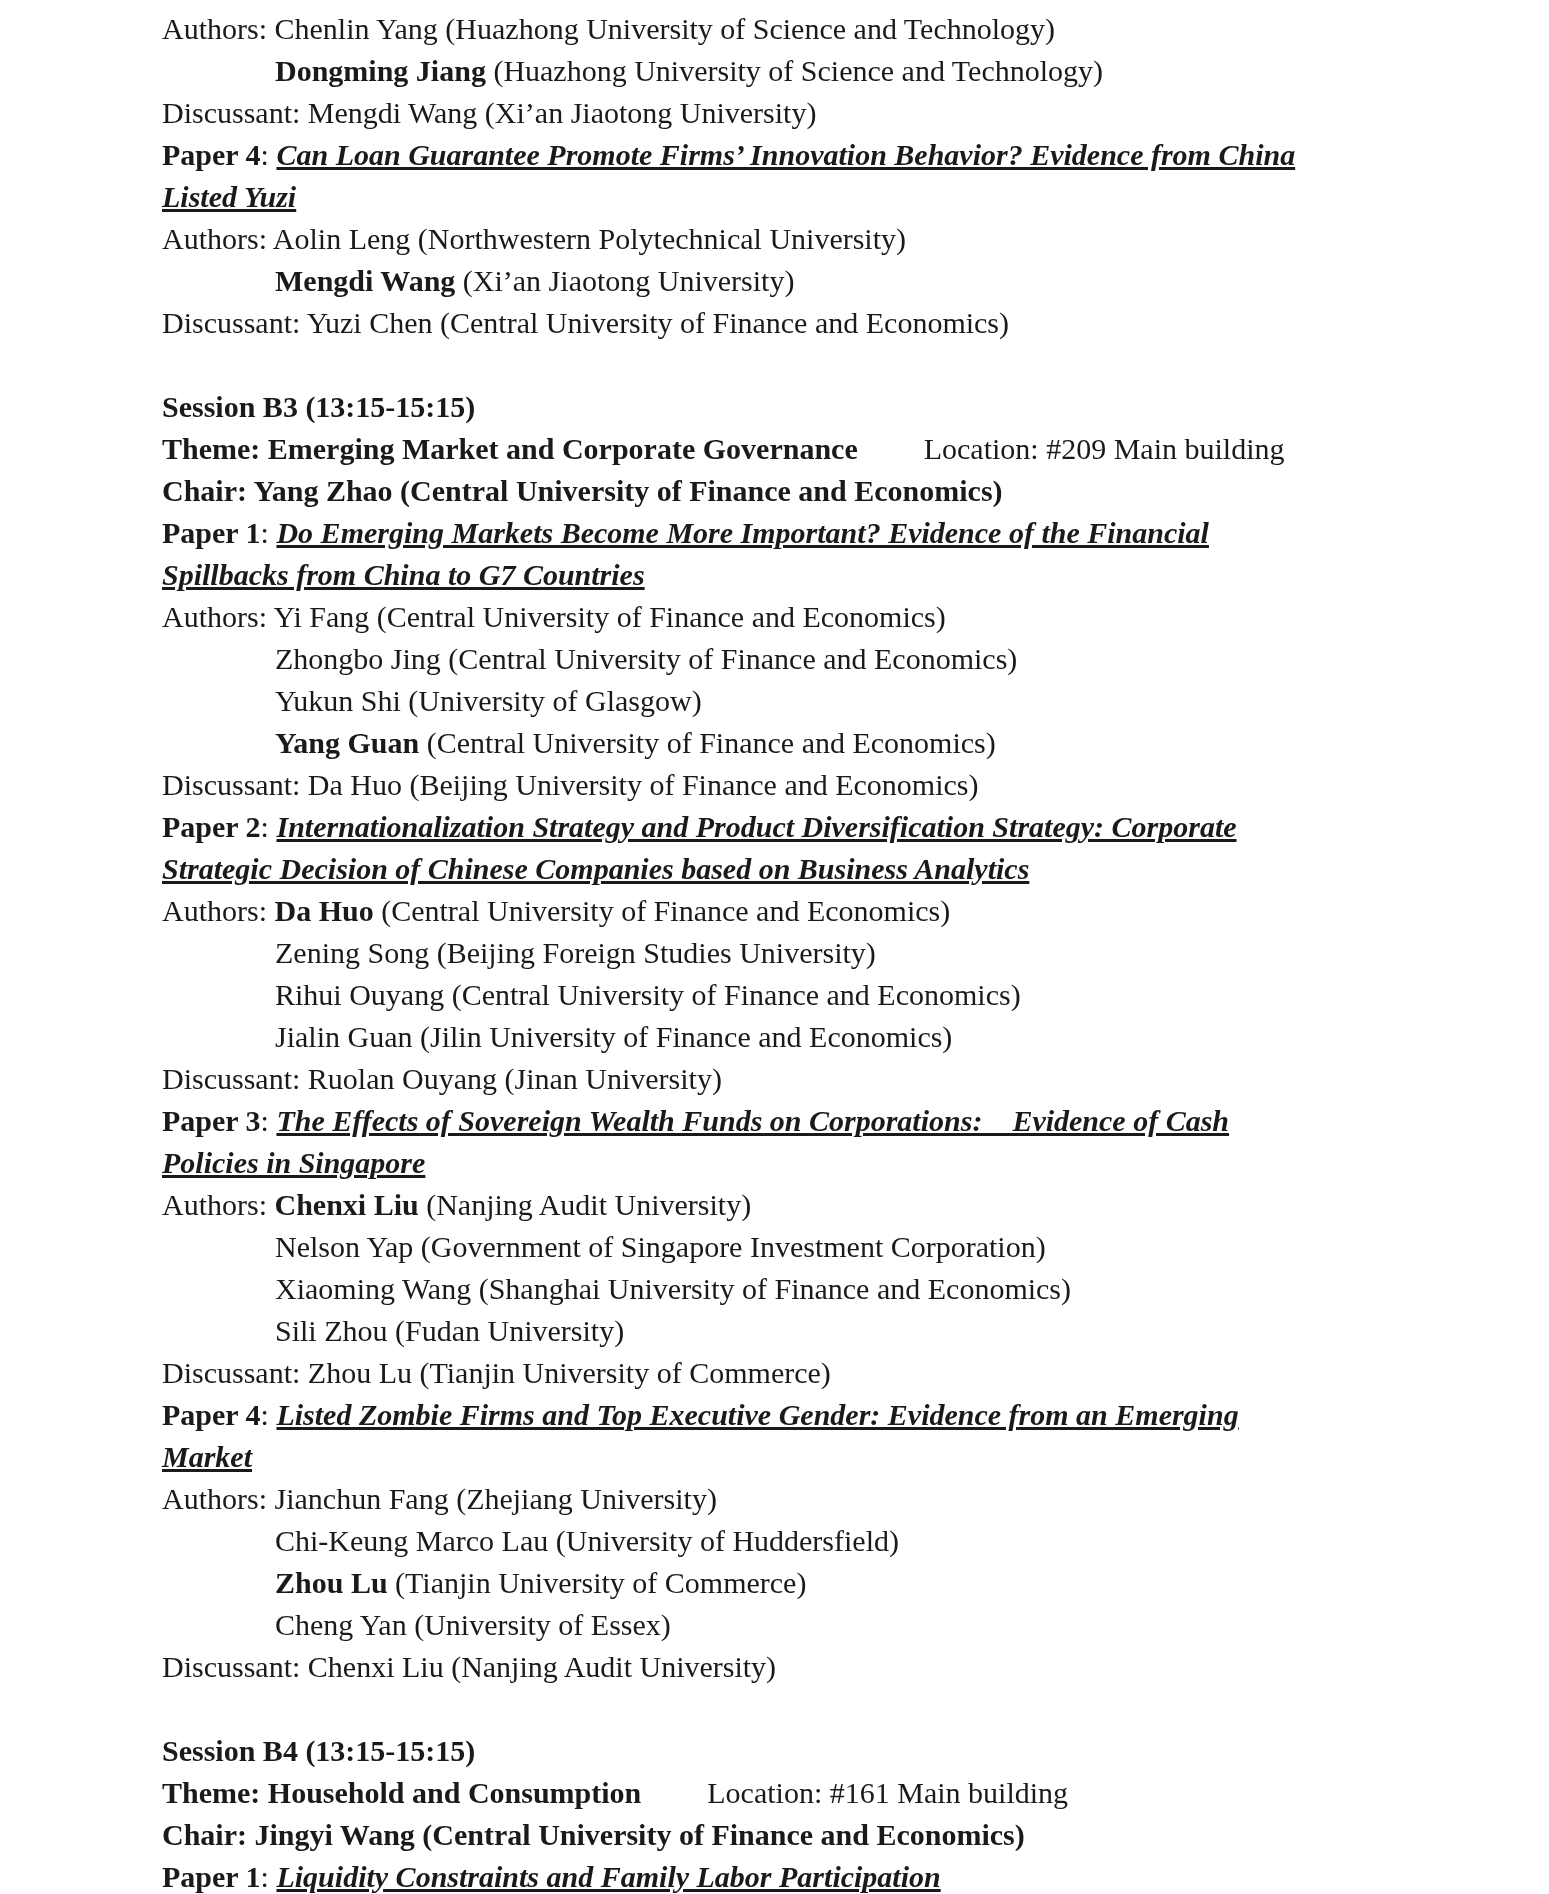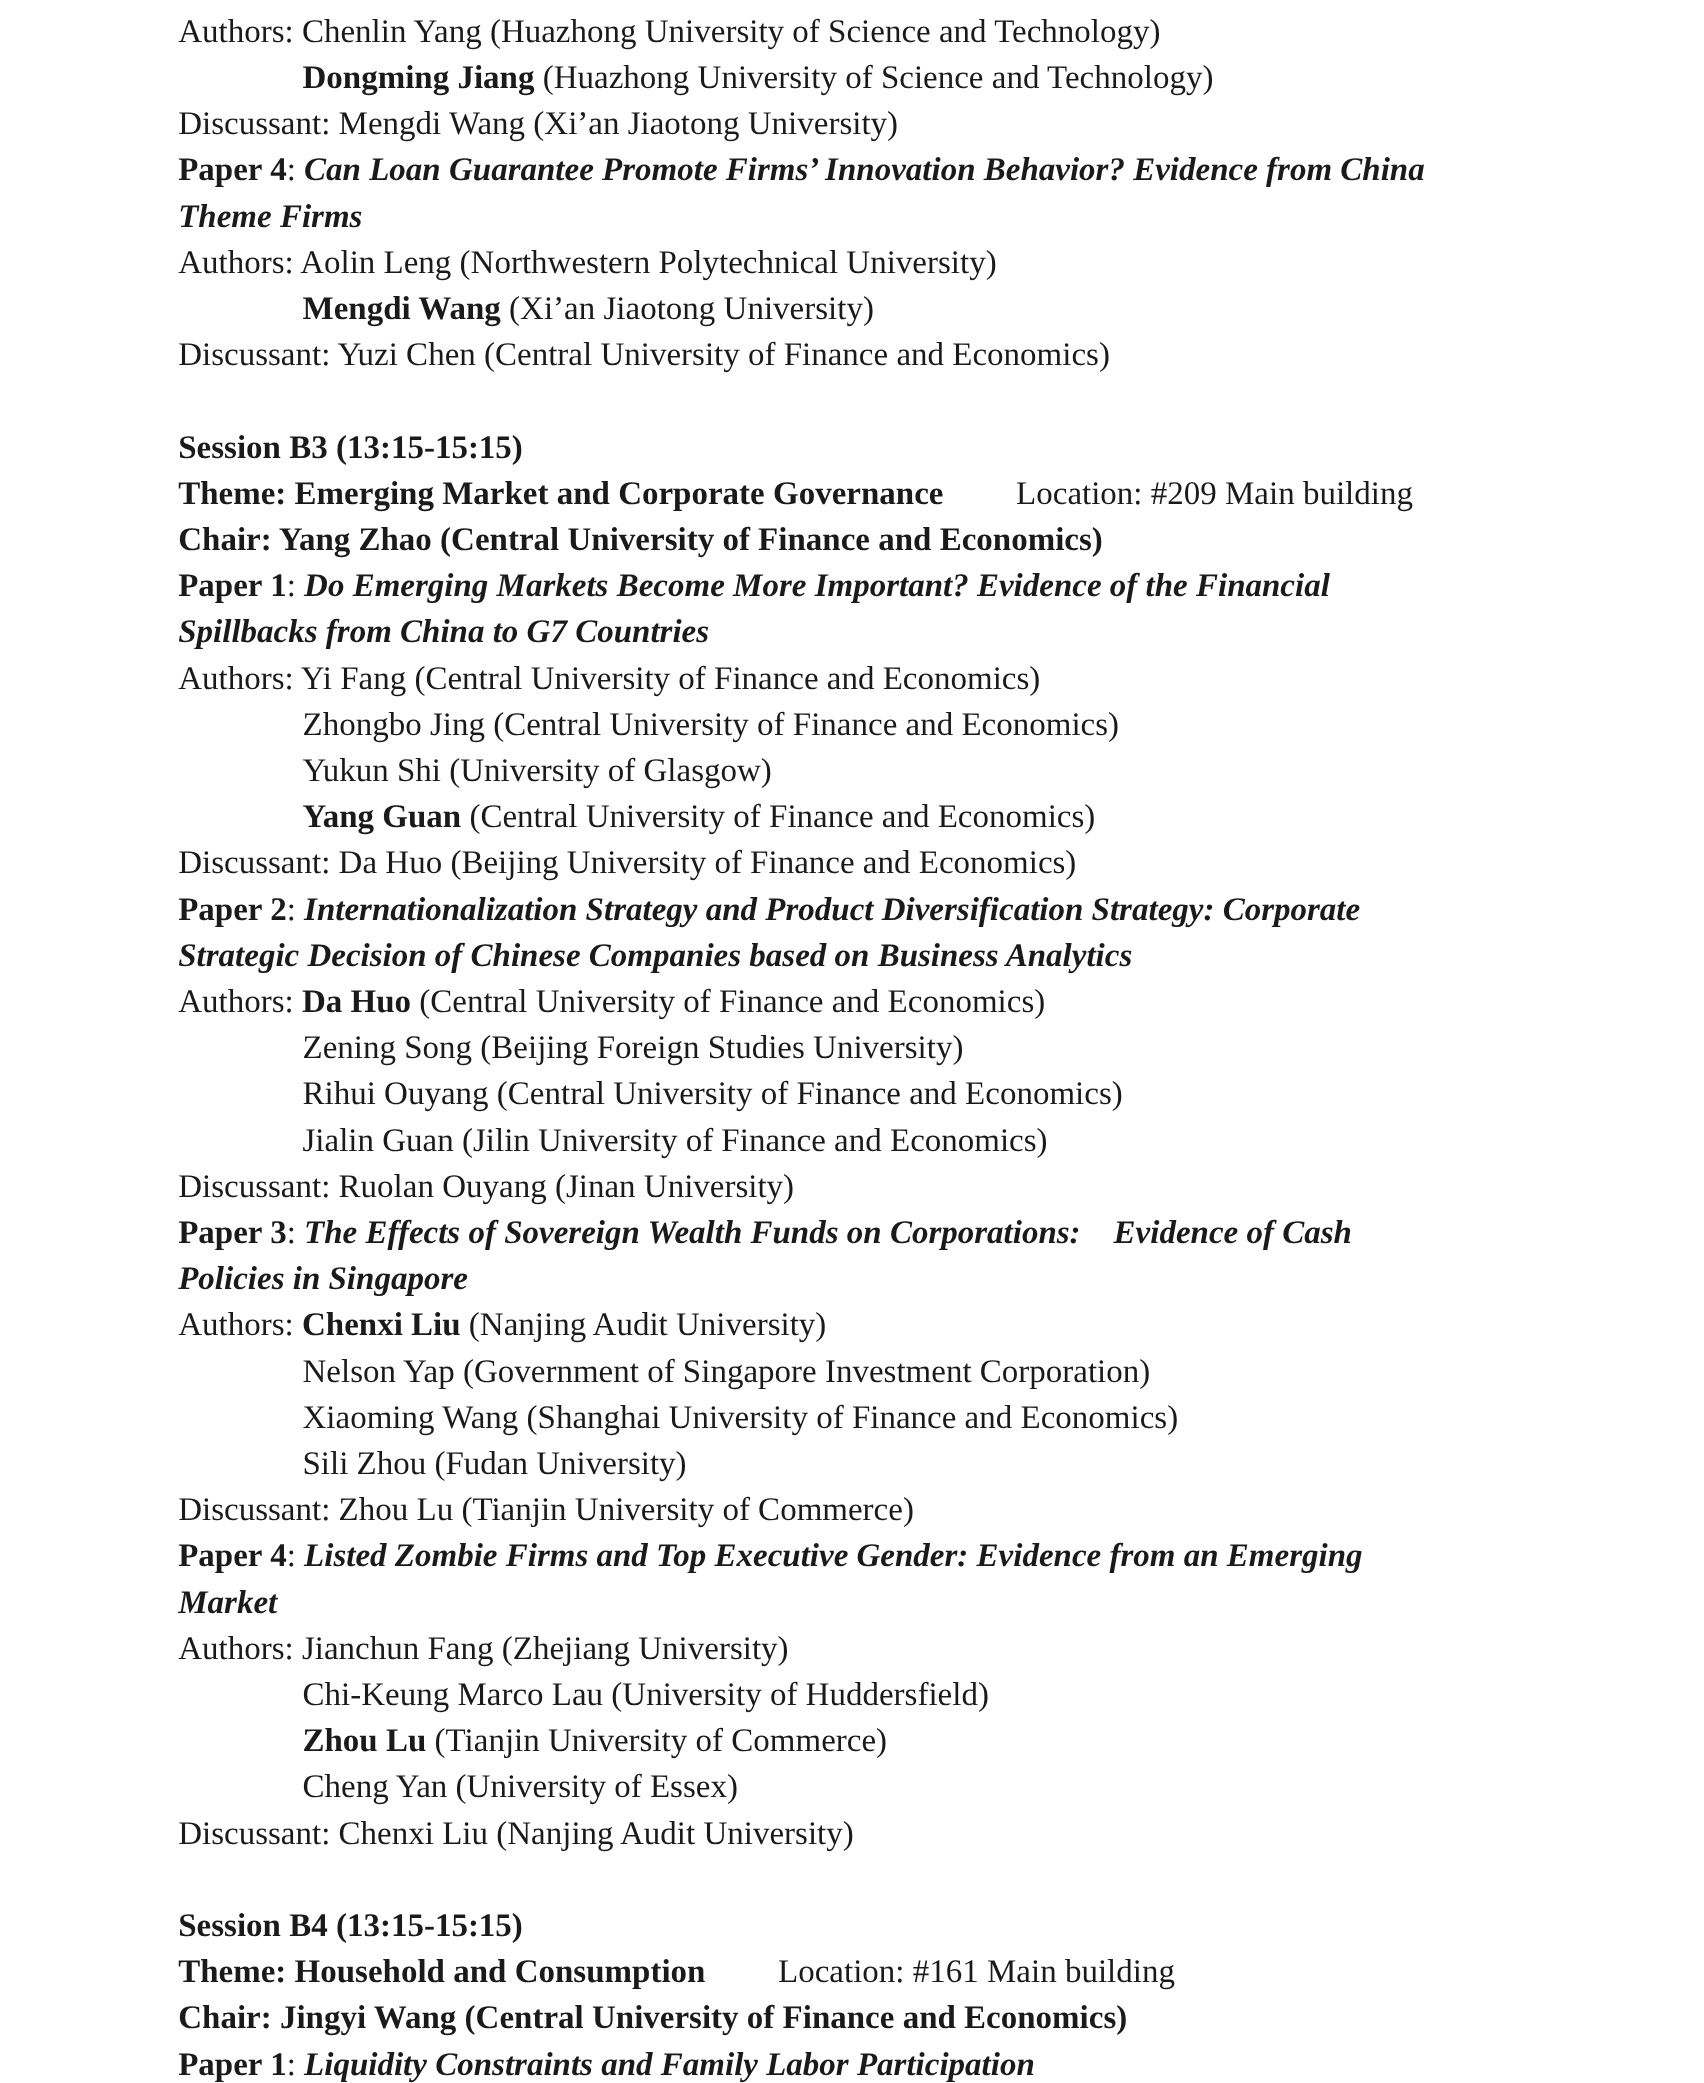--- a/index.html
+++ b/index.html
@@ -24,33 +24,33 @@
   }
   .line {
     height: 42px;
     white-space: pre;
   }
   .line.hang {
     padding-left: 113px;
   }
   .seg { font-weight: normal; font-style: normal; }
   .seg.b { font-weight: bold; }
-  .seg.i { font-style: italic; }
+  .seg.i { font-style: italic; text-decoration: underline; }
   .seg.gap { margin-left: 66px; }
 </style>
 </head>
 <body>
 
 <div class="page">
   <div id="doc-body">
       <div class="line"><span class="seg">Authors: Chenlin Yang (Huazhong University of Science and Technology)</span></div>
       <div class="line hang"><span class="seg b">Dongming Jiang</span><span class="seg"> (Huazhong University of Science and Technology)</span></div>
       <div class="line"><span class="seg">Discussant: Mengdi Wang (Xi’an Jiaotong University)</span></div>
       <div class="line"><span class="seg b">Paper 4</span><span class="seg">: </span><span class="seg b i">Can Loan Guarantee Promote Firms’ Innovation Behavior? Evidence from China</span></div>
-      <div class="line"><span class="seg b i">Theme Firms</span></div>
+      <div class="line"><span class="seg b i">Listed Yuzi</span></div>
       <div class="line"><span class="seg">Authors: Aolin Leng (Northwestern Polytechnical University)</span></div>
       <div class="line hang"><span class="seg b">Mengdi Wang</span><span class="seg"> (Xi’an Jiaotong University)</span></div>
       <div class="line"><span class="seg">Discussant: Yuzi Chen (Central University of Finance and Economics)</span></div>
       <div class="line"></div>
       <div class="line"><span class="seg b">Session B3 (13:15-15:15)</span></div>
       <div class="line"><span class="seg b">Theme: Emerging Market and Corporate Governance</span><span class="seg gap">Location: #209 Main building</span></div>
       <div class="line"><span class="seg b">Chair: Yang Zhao (Central University of Finance and Economics)</span></div>
       <div class="line"><span class="seg b">Paper 1</span><span class="seg">: </span><span class="seg b i">Do Emerging Markets Become More Important? Evidence of the Financial</span></div>
       <div class="line"><span class="seg b i">Spillbacks from China to G7 Countries</span></div>
       <div class="line"><span class="seg">Authors: Yi Fang (Central University of Finance and Economics)</span></div>

